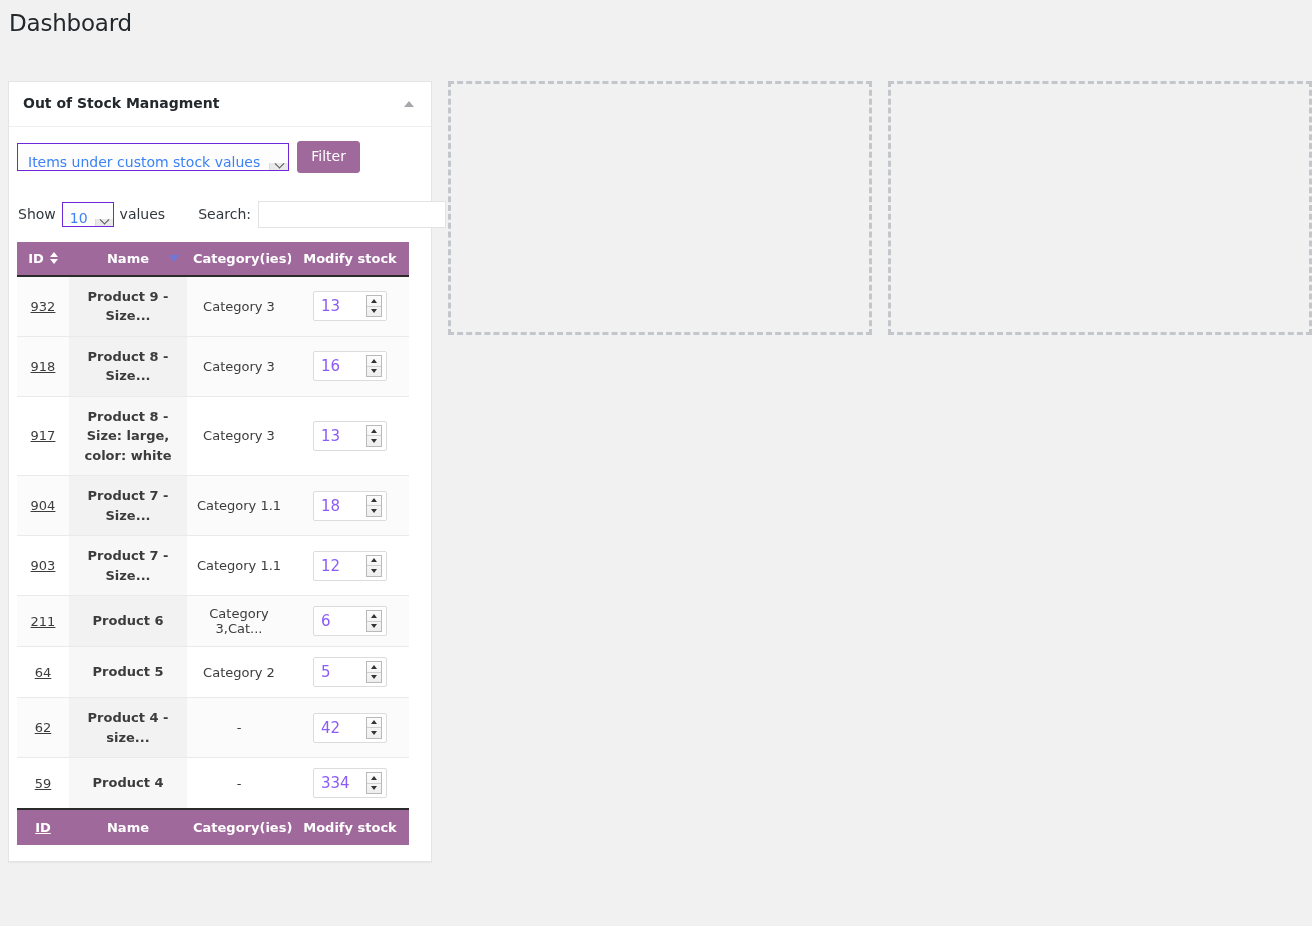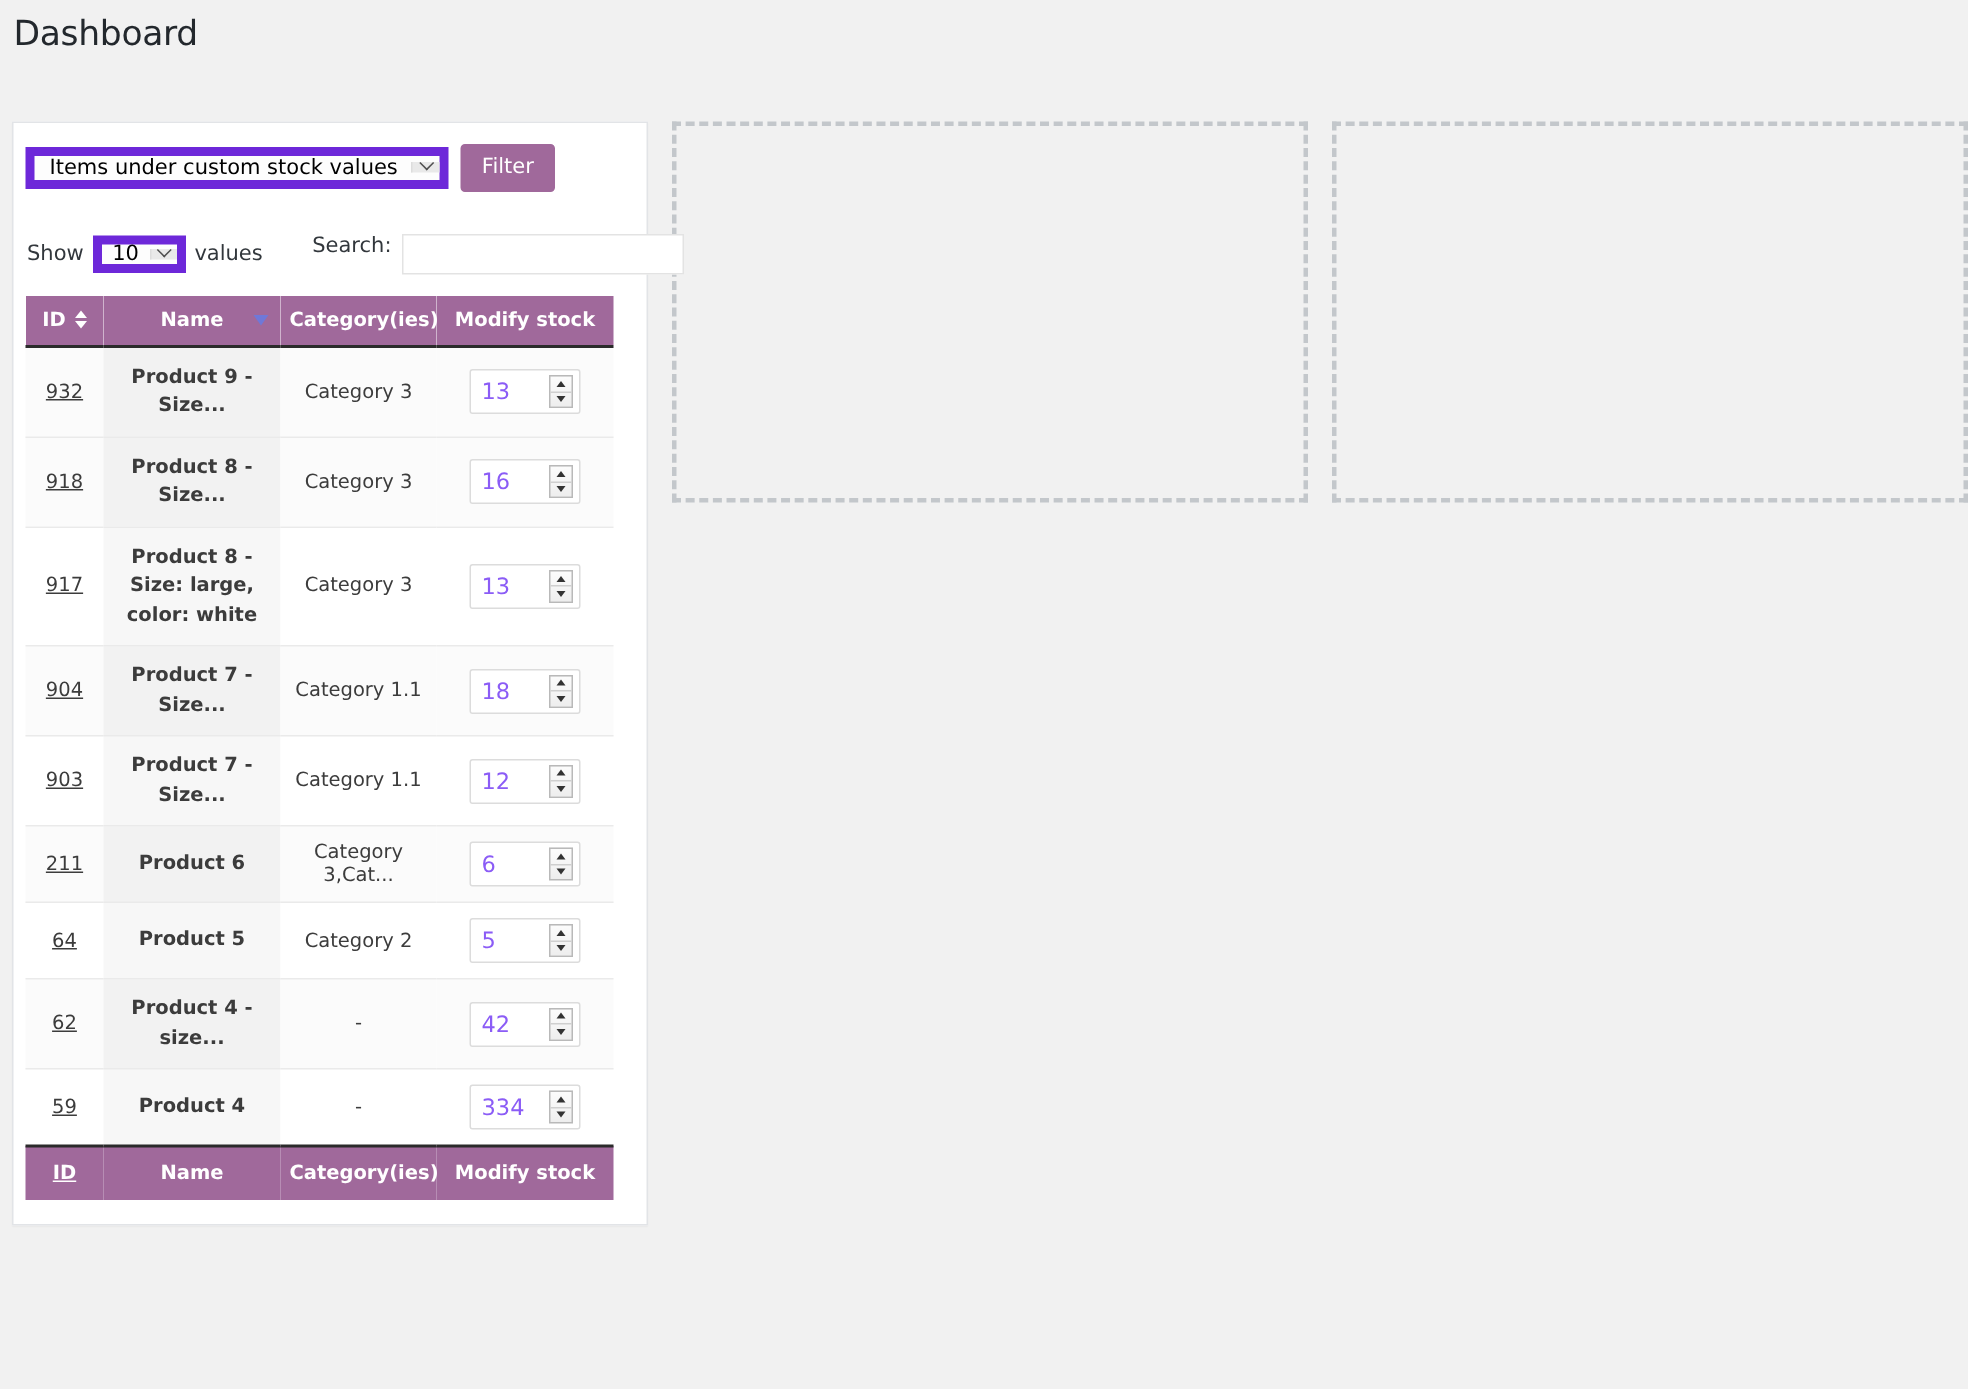--- a/index.html
+++ b/index.html
@@ -75,26 +75,26 @@
 
   
   .filter-row {
     display: flex;
     align-items: center;
     padding: 2px 0 0 0;
     gap: 8px;
   }
   .fake-select {
     display: inline-flex;
-    align-items: center;
+    align-items: flex-end;
     height: 28px;
-    border: 6px solid #6d28d9;
+    border: 1px solid #6d28d9;
     background: #fdfdfd;
     font-size: 14px;
-    color: #000000;
+    color: #3b82f6;
   }
   .fake-select .sel-text {
     display: flex;
     align-items: center;
     padding: 0 9px 0 10px;
     white-space: nowrap;
   }
   .fake-select .sel-arrow {
     width: 19px;
     border-left: 1px solid #dddddd;
@@ -129,20 +129,21 @@
     font-size: 14px;
     color: #32373c;
     padding-left: 1px;
   }
   .dt-length { display: flex; align-items: center; gap: 6px; }
   .dt-length .fake-select { height: 25px; font-size: 14px; }
   .dt-length .fake-select .sel-text { padding: 0 7px; }
   .dt-length .fake-select .sel-arrow { width: 18px; }
   .dt-filter {
     display: flex;
+    align-items: center;
     gap: 7px;
     margin-left: 33px;
   }
   .dt-search {
     width: 188px;
     height: 27px;
     border: 1px solid #e3e3e3;
     background: #ffffff;
     font-family: inherit;
     font-size: 14px;
@@ -294,20 +295,26 @@
 </head>
 <body>
 
 <h1 class="page-title">Dashboard</h1>
 
 <div class="columns">
 
   <div class="col-left">
     <div class="postbox">
 
+      <div class="postbox-header">
+        <span class="postbox-title">Out of Stock Managment</span>
+        <span class="toggle-indicator">
+          <span class="caret-up"></span>
+        </span>
+      </div>
 
       <div class="postbox-body">
 
         <div class="filter-row">
           <div class="fake-select">
             <span class="sel-text">Items under custom stock values</span>
             <span class="sel-arrow">
               <span class="chev"></span>
             </span>
           </div>

